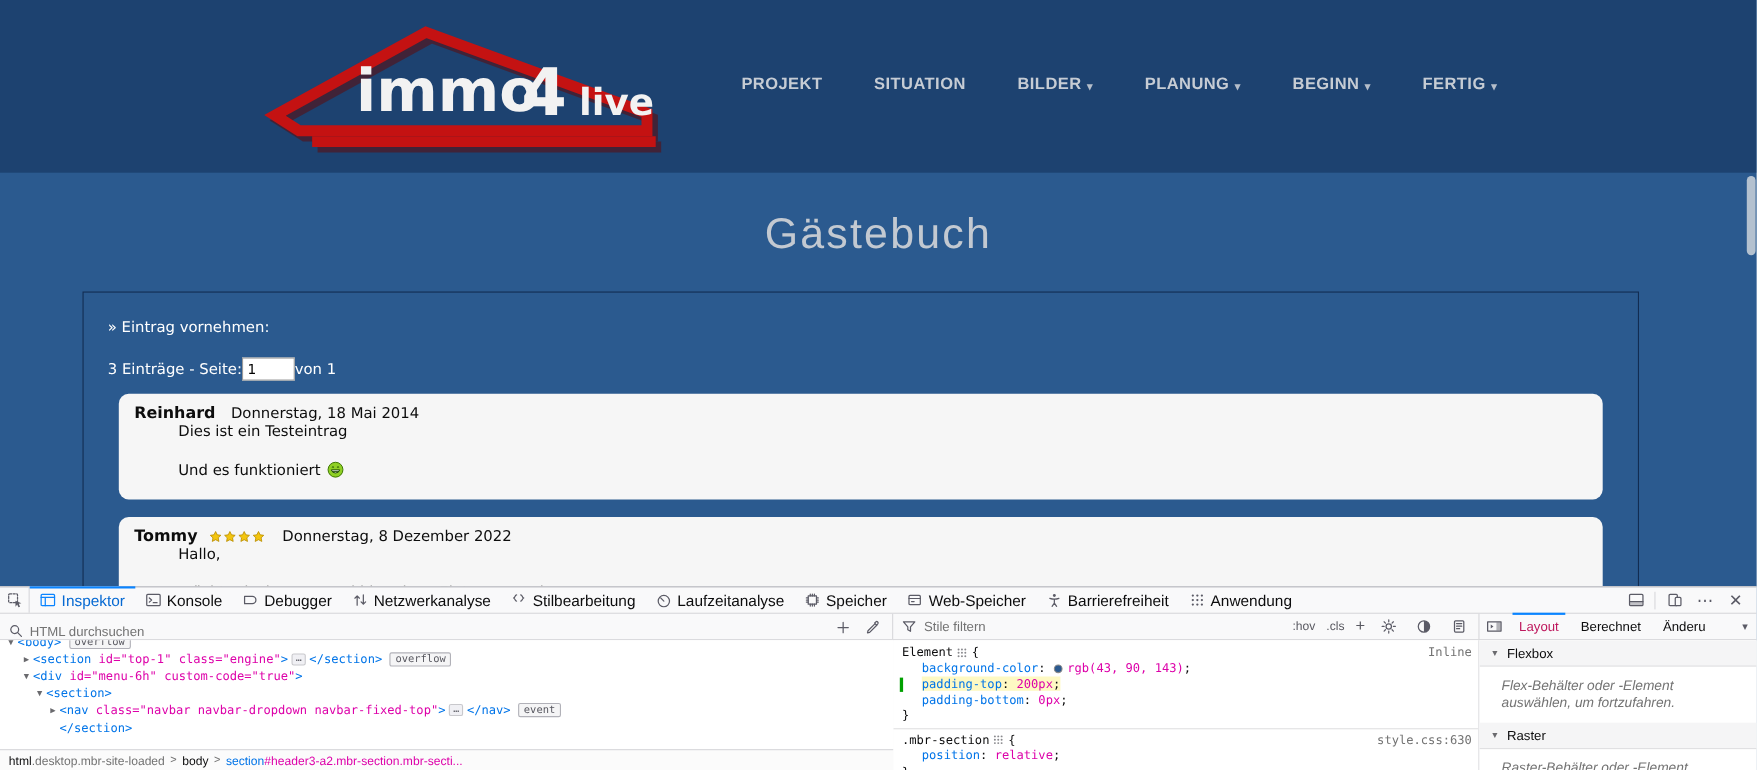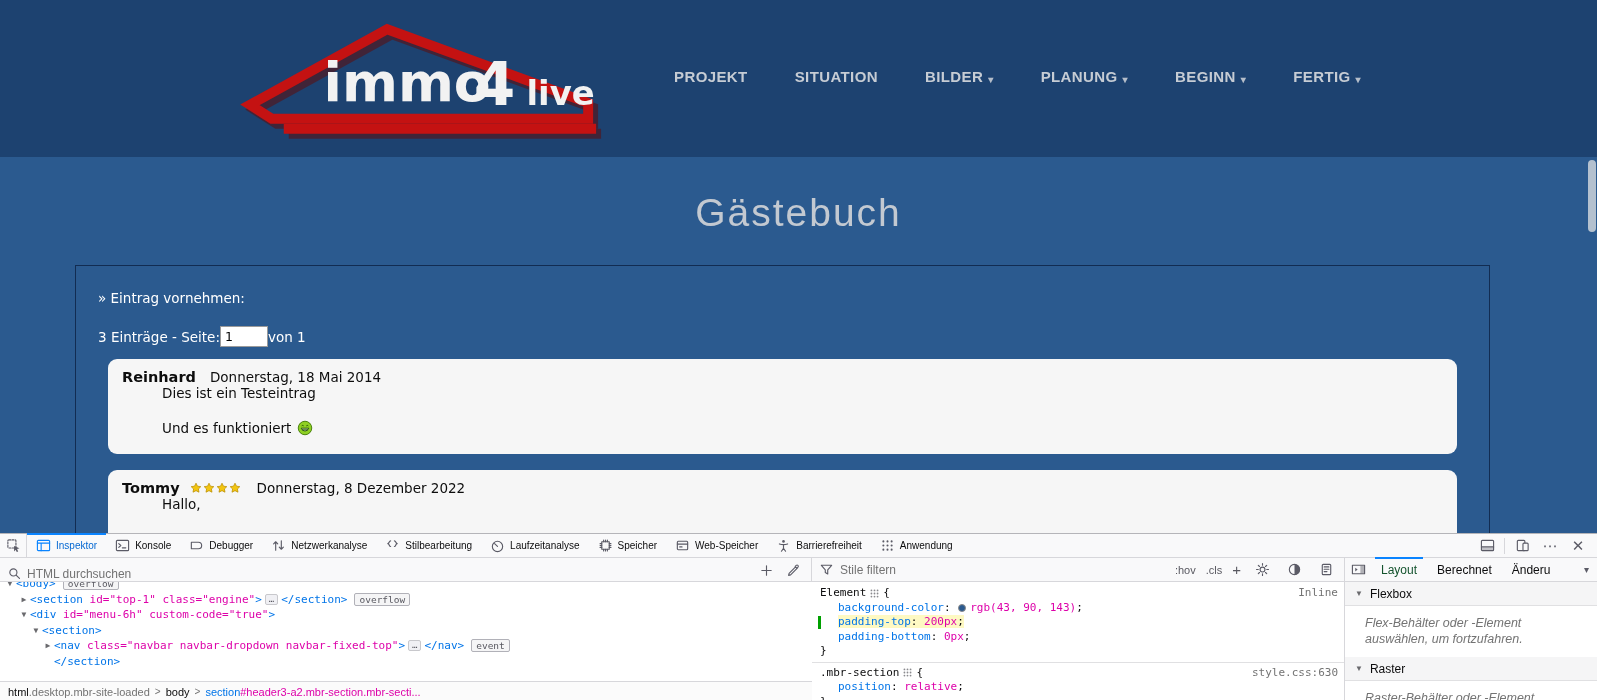--- a/index.html
+++ b/index.html
@@ -37,41 +37,41 @@
                        background:#cdd3da; border-radius:4px; opacity:.85; }
 
   
   .devtools { position:absolute; top:533px; left:0; width:1597px; height:167px; background:#f9f9fa;
               border-top:1px solid #b5b5b9; color:#0c0c0d; font-family:"Liberation Sans",sans-serif; }
   .icon svg { width:15px; height:15px; display:block; color:#5b5b66; fill:none; stroke:currentColor;
               stroke-width:1.2; stroke-linecap:round; stroke-linejoin:round; }
   .dt-toolbar { height:24px; display:flex; align-items:stretch; border-bottom:1px solid #d7d7db; }
   .pick-btn { width:27px; display:flex; align-items:center; justify-content:center; border-right:1px solid #d7d7db; cursor:pointer; }
   .dt-tabs { display:flex; }
-  .dt-tab { display:flex; align-items:center; gap:5px; padding:0 9px; font-size:10px; position:relative; cursor:pointer; }
+  .dt-tab { display:flex; align-items:center; gap:5px; padding:0 9px; font-size:14px; position:relative; cursor:pointer; }
   .dt-tab.active { color:#0669d2; }
   .dt-tab.active::before { content:""; position:absolute; top:-1px; left:0; right:0; height:2px; background:#0a84ff; }
   .dt-tab.active .icon svg { color:#0a84ff; }
   .dt-toolbar-right { margin-left:auto; display:flex; align-items:center; padding-right:8px; gap:6px; }
   .tool-btn { width:22px; height:22px; display:flex; align-items:center; justify-content:center;
               color:#5b5b66; font-size:15px; cursor:pointer; }
   .tb-sep { width:1px; height:16px; background:#d7d7db; }
 
   .dt-subbar { height:24px; display:flex; border-bottom:1px solid #d7d7db; }
   .sub-left { width:812px; display:flex; align-items:flex-end; gap:5px; padding:0 7px; border-right:1px solid #d7d7db; }
   .sub-left input, .sub-mid input { flex:1; border:none; outline:none; background:transparent; font-size:12px;
               font-family:"Liberation Sans",sans-serif; color:#0c0c0d; min-width:0; }
   .sub-left input::placeholder, .sub-mid input::placeholder { color:#737373; }
   .sub-mid { width:533px; display:flex; align-items:center; gap:6px; padding:0 7px; border-right:1px solid #d7d7db; }
   .mid-right { margin-left:auto; display:flex; align-items:center; gap:10px; font-size:11px; color:#585860; }
   .txt-btn { cursor:pointer; }
   .sub-right { flex:1; display:flex; align-items:center; }
   .side-toggle { width:26px; display:flex; align-items:center; justify-content:center; cursor:pointer; }
   .side-tab { padding:0 10px; font-size:12px; height:24px; display:flex; align-items:center; position:relative; cursor:pointer; white-space:nowrap; }
-  .side-tab.active { color:#14532d; }
+  .side-tab.active { color:#be185d; }
   .side-tab.active::before { content:""; position:absolute; top:-1px; left:4px; right:4px; height:2px; background:#0a84ff; }
   .side-caret { margin-left:auto; padding-right:8px; font-size:10px; color:#5b5b66; cursor:pointer; }
 
   .dt-content { display:flex; height:119px; }
   
   .dt-markup { width:812px; background:#fff; position:relative; }
   .markup-lines { height:99px; overflow:hidden; padding-top:1px; font-family:"DejaVu Sans Mono",monospace;
                   font-size:11px; line-height:15.5px; white-space:pre; }
   .m-line { display:flex; align-items:center; }
   .m-line.clipped { margin-top:-7px; }

